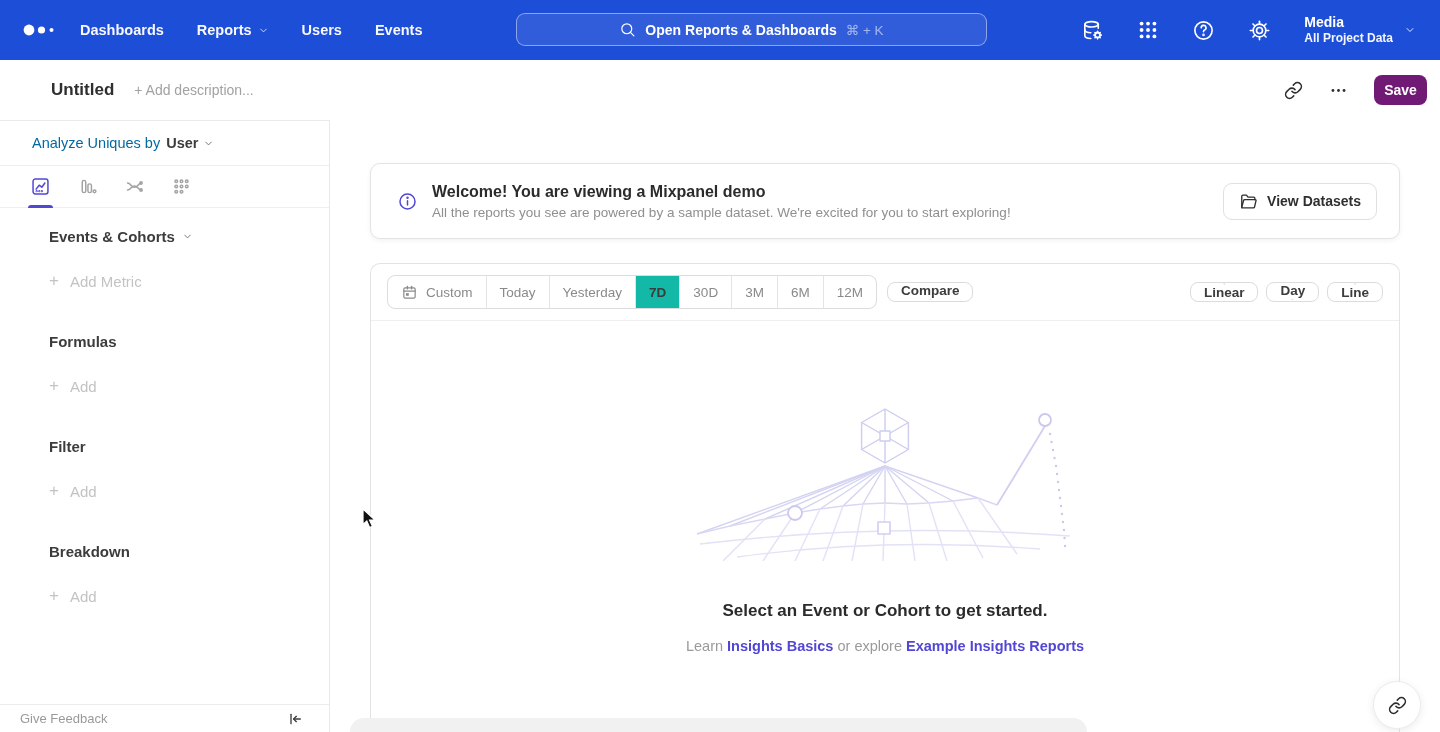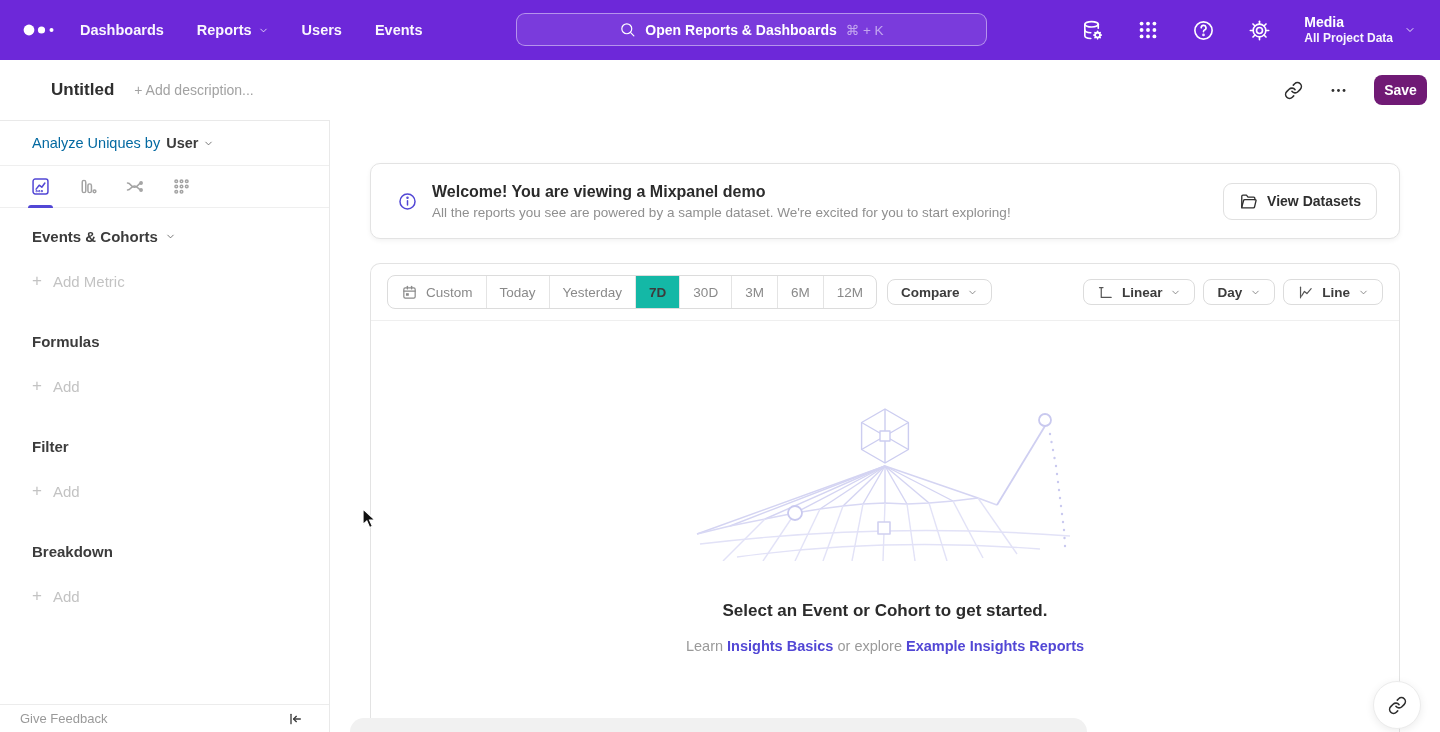--- a/index.html
+++ b/index.html
@@ -2,21 +2,21 @@
 <html><head>
 <meta charset="utf-8">
 <style>
   * { margin:0; padding:0; box-sizing:border-box; }
   html,body { width:1440px; height:732px; overflow:hidden; background:#fff;
               font-family:"Liberation Sans", sans-serif; }
   svg { display:block; }
   .ic { stroke:currentColor; fill:none; stroke-width:1.7; stroke-linecap:round; stroke-linejoin:round; }
 
   
-  .nav { position:absolute; left:0; top:0; width:1440px; height:60px; background:#6d28d9;
+  .nav { position:absolute; left:0; top:0; width:1440px; height:60px; background:#1d4ed8;
          display:flex; align-items:center; }
   .logo { margin-left:22px; width:40px; display:flex; align-items:center; gap:5px; }
   .nav-items { display:flex; align-items:center; gap:33px; margin-left:18px; }
   .nav-item { color:rgba(255,255,255,.96); font-size:14.5px; font-weight:700; display:flex;
               align-items:center; gap:6px; cursor:pointer; }
   .nav-search { position:absolute; left:516px; top:13px; width:471px; height:33px;
                 background:rgba(255,255,255,.09); border:1px solid rgba(255,255,255,.45);
                 border-radius:9px; display:flex; align-items:center; justify-content:center;
                 gap:9px; cursor:pointer; }
   .nav-search .q { color:#fff; font-size:14px; font-weight:700; }
@@ -44,21 +44,21 @@
                  border-bottom:1px solid #efefef; }
   .analyze-prefix { font-size:14.5px; color:#0369a1; }
   .analyze-val { font-size:14.5px; color:#3c3c3c; font-weight:700; display:flex; align-items:center;
                  gap:5px; cursor:pointer; }
   .tabs-row { height:42px; display:flex; align-items:center; padding:0 30px; gap:26px;
               border-bottom:1px solid #efefef; }
   .tab { position:relative; height:42px; display:flex; align-items:center; color:#a3a3a3; cursor:pointer; }
   .tab.sel { color:#5247D5; }
   .tab.sel::after { content:""; position:absolute; left:-2px; right:-2px; bottom:0; height:3px;
                     border-radius:3px 3px 0 0; background:#5247D5; }
-  .side-section { padding:0 32px; }
+  .side-section { padding:0 49px; }
   .sec-title { font-size:15px; font-weight:700; color:#3c3c3c; display:flex; align-items:center; gap:7px; }
   .sec-add { display:flex; align-items:center; gap:11px; color:#c3c3c3; font-size:15px; cursor:pointer; }
   .sec-add .plus { font-size:17px; }
   .mt26 { margin-top:26px; } .mt42 { margin-top:42px; } .mt20 { margin-top:20px; }
   .feedback-bar { position:absolute; left:0; bottom:0; width:329px; height:28px;
                   border-top:1px solid #ececec; display:flex; align-items:center;
                   justify-content:space-between; padding:0 26px 0 20px; background:#fff; }
   .feedback-link { font-size:13px; color:#9a9a9a; cursor:pointer; }
   .collapse { color:#3c3c3c; cursor:pointer; }
 
@@ -78,23 +78,23 @@
 
   .chart-card { position:absolute; left:40px; top:143px; width:1030px; height:469px;
                 border:1px solid #e3e3e3; border-bottom:none; border-radius:10px 10px 0 0; background:#fff; }
   .controls { height:57px; border-bottom:1px solid #efefef; display:flex; align-items:center; padding:0 16px; }
   .seg { display:flex; align-items:stretch; height:34px; border:1px solid #dcdcdc; border-radius:8px;
          overflow:hidden; }
   .seg-item { display:flex; align-items:center; gap:8px; padding:0 13px; font-size:13.5px;
               color:#8a8a8a; cursor:pointer; border-left:1px solid #e4e4e4; white-space:nowrap; }
   .seg-item:first-child { border-left:none; }
   .seg-item.sel { background:#14b8a6; color:#3c3c3c; font-weight:700; }
-  .ctl-btn { display:flex; align-items:center; gap:8px; height:26px; padding:0 13px;
+  .ctl-btn { display:flex; align-items:center; height:20px; padding:0 13px;
              border:1px solid #dcdcdc; border-radius:8px; background:#fff; cursor:pointer;
-             font-size:13.5px; font-weight:700; color:#3c3c3c; white-space:nowrap; }
+             font-size:13.5px; font-weight:700; color:#3c3c3c; white-space:nowrap;flex-direction:column; }
   .ml10 { margin-left:10px; }
   .ctl-right { margin-left:auto; display:flex; align-items:center; gap:8px; }
   .chev { color:#6f6f6f; }
 
   .empty { position:absolute; left:0; top:142px; width:100%; text-align:center; }
   .empty-illu { margin:0 auto; width:380px; height:155px; }
   .empty-head { margin-top:40px; font-size:17px; font-weight:700; color:#2b2b2b; }
   .empty-sub { margin-top:17px; font-size:14.5px; color:#9a9a9a; }
   .empty-sub a { color:#5247D5; font-weight:700; text-decoration:none; cursor:pointer; }
 

